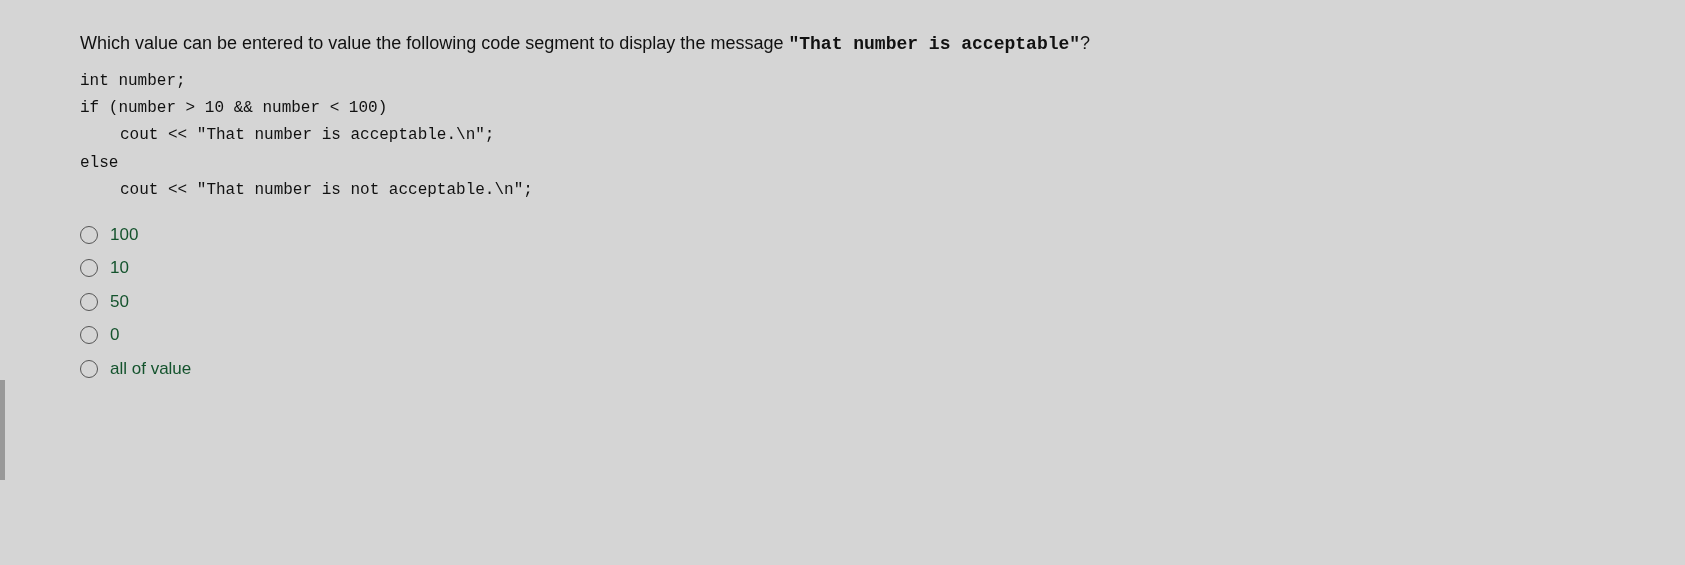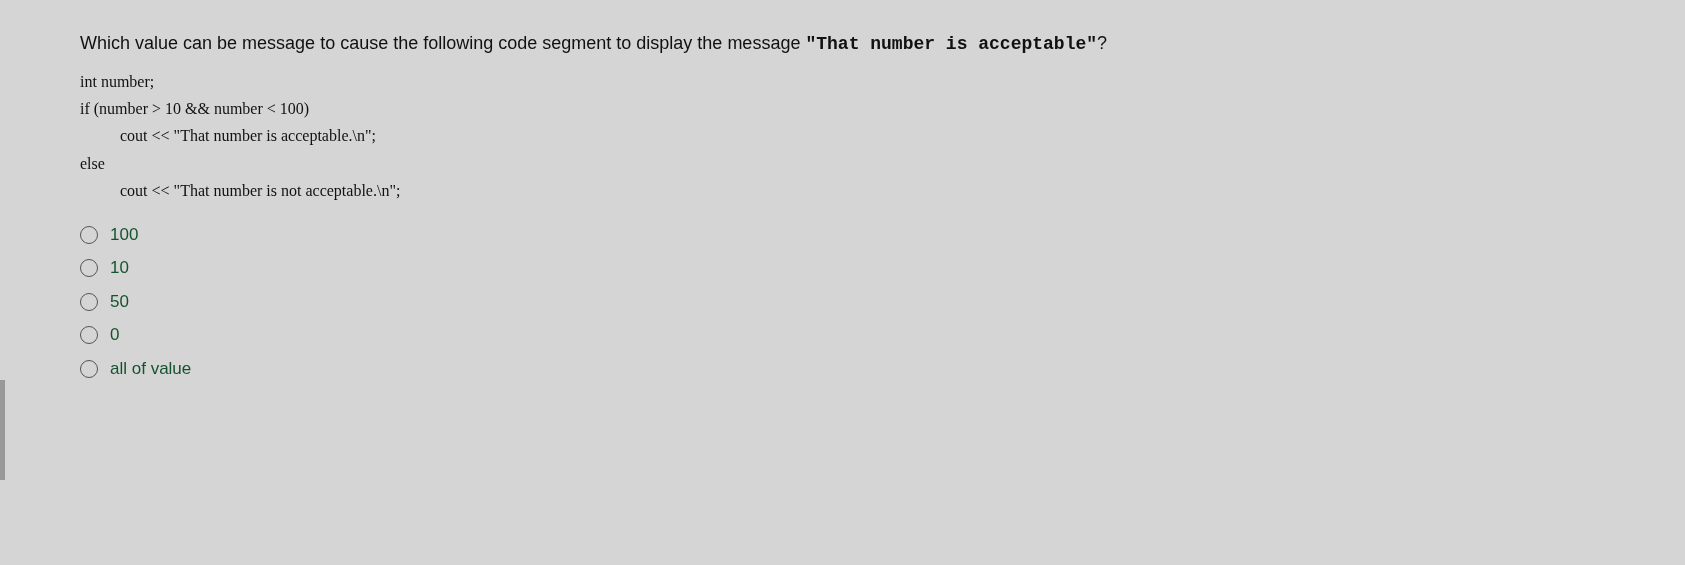--- a/index.html
+++ b/index.html
@@ -29,21 +29,21 @@
 
     .question-text {
       font-size: 18px;
       color: #111;
       line-height: 1.5;
       margin-bottom: 10px;
       font-family: Arial, sans-serif;
     }
 
     .code-block {
-      font-family: Liberation Serif, serif;
+      font-family: Liberation Mono, monospace;
       font-size: 16px;
       color: #111;
       line-height: 1.7;
       margin-bottom: 18px;
     }
 
     .code-block .indent {
       margin-left: 40px;
     }
 
@@ -81,21 +81,21 @@
       background-color: #999;
     }
   </style>
 </head>
 <body>
 
 <div class="main-container">
   <div class="left-bar"></div>
 
   <p class="question-text">
-    <span>Which value can be message to cause the following code segment to display the message </span><span style="font-family:'Courier New',Courier,monospace; font-weight:bold;">"That number is acceptable"</span><span>?</span>
+    <span>Which value can be entered to value the following code segment to display the message </span><span style="font-family:'Courier New',Courier,monospace; font-weight:bold;">"That number is acceptable"</span><span>?</span>
   </p>
 
   <div class="code-block">
     <div>int number;</div>
     <div>if (number &gt; 10 &amp;&amp; number &lt; 100)</div>
     <div class="indent">    cout &lt;&lt; "That number is acceptable.\n";</div>
     <div>else</div>
     <div class="indent">    cout &lt;&lt; "That number is not acceptable.\n";</div>
   </div>
 

